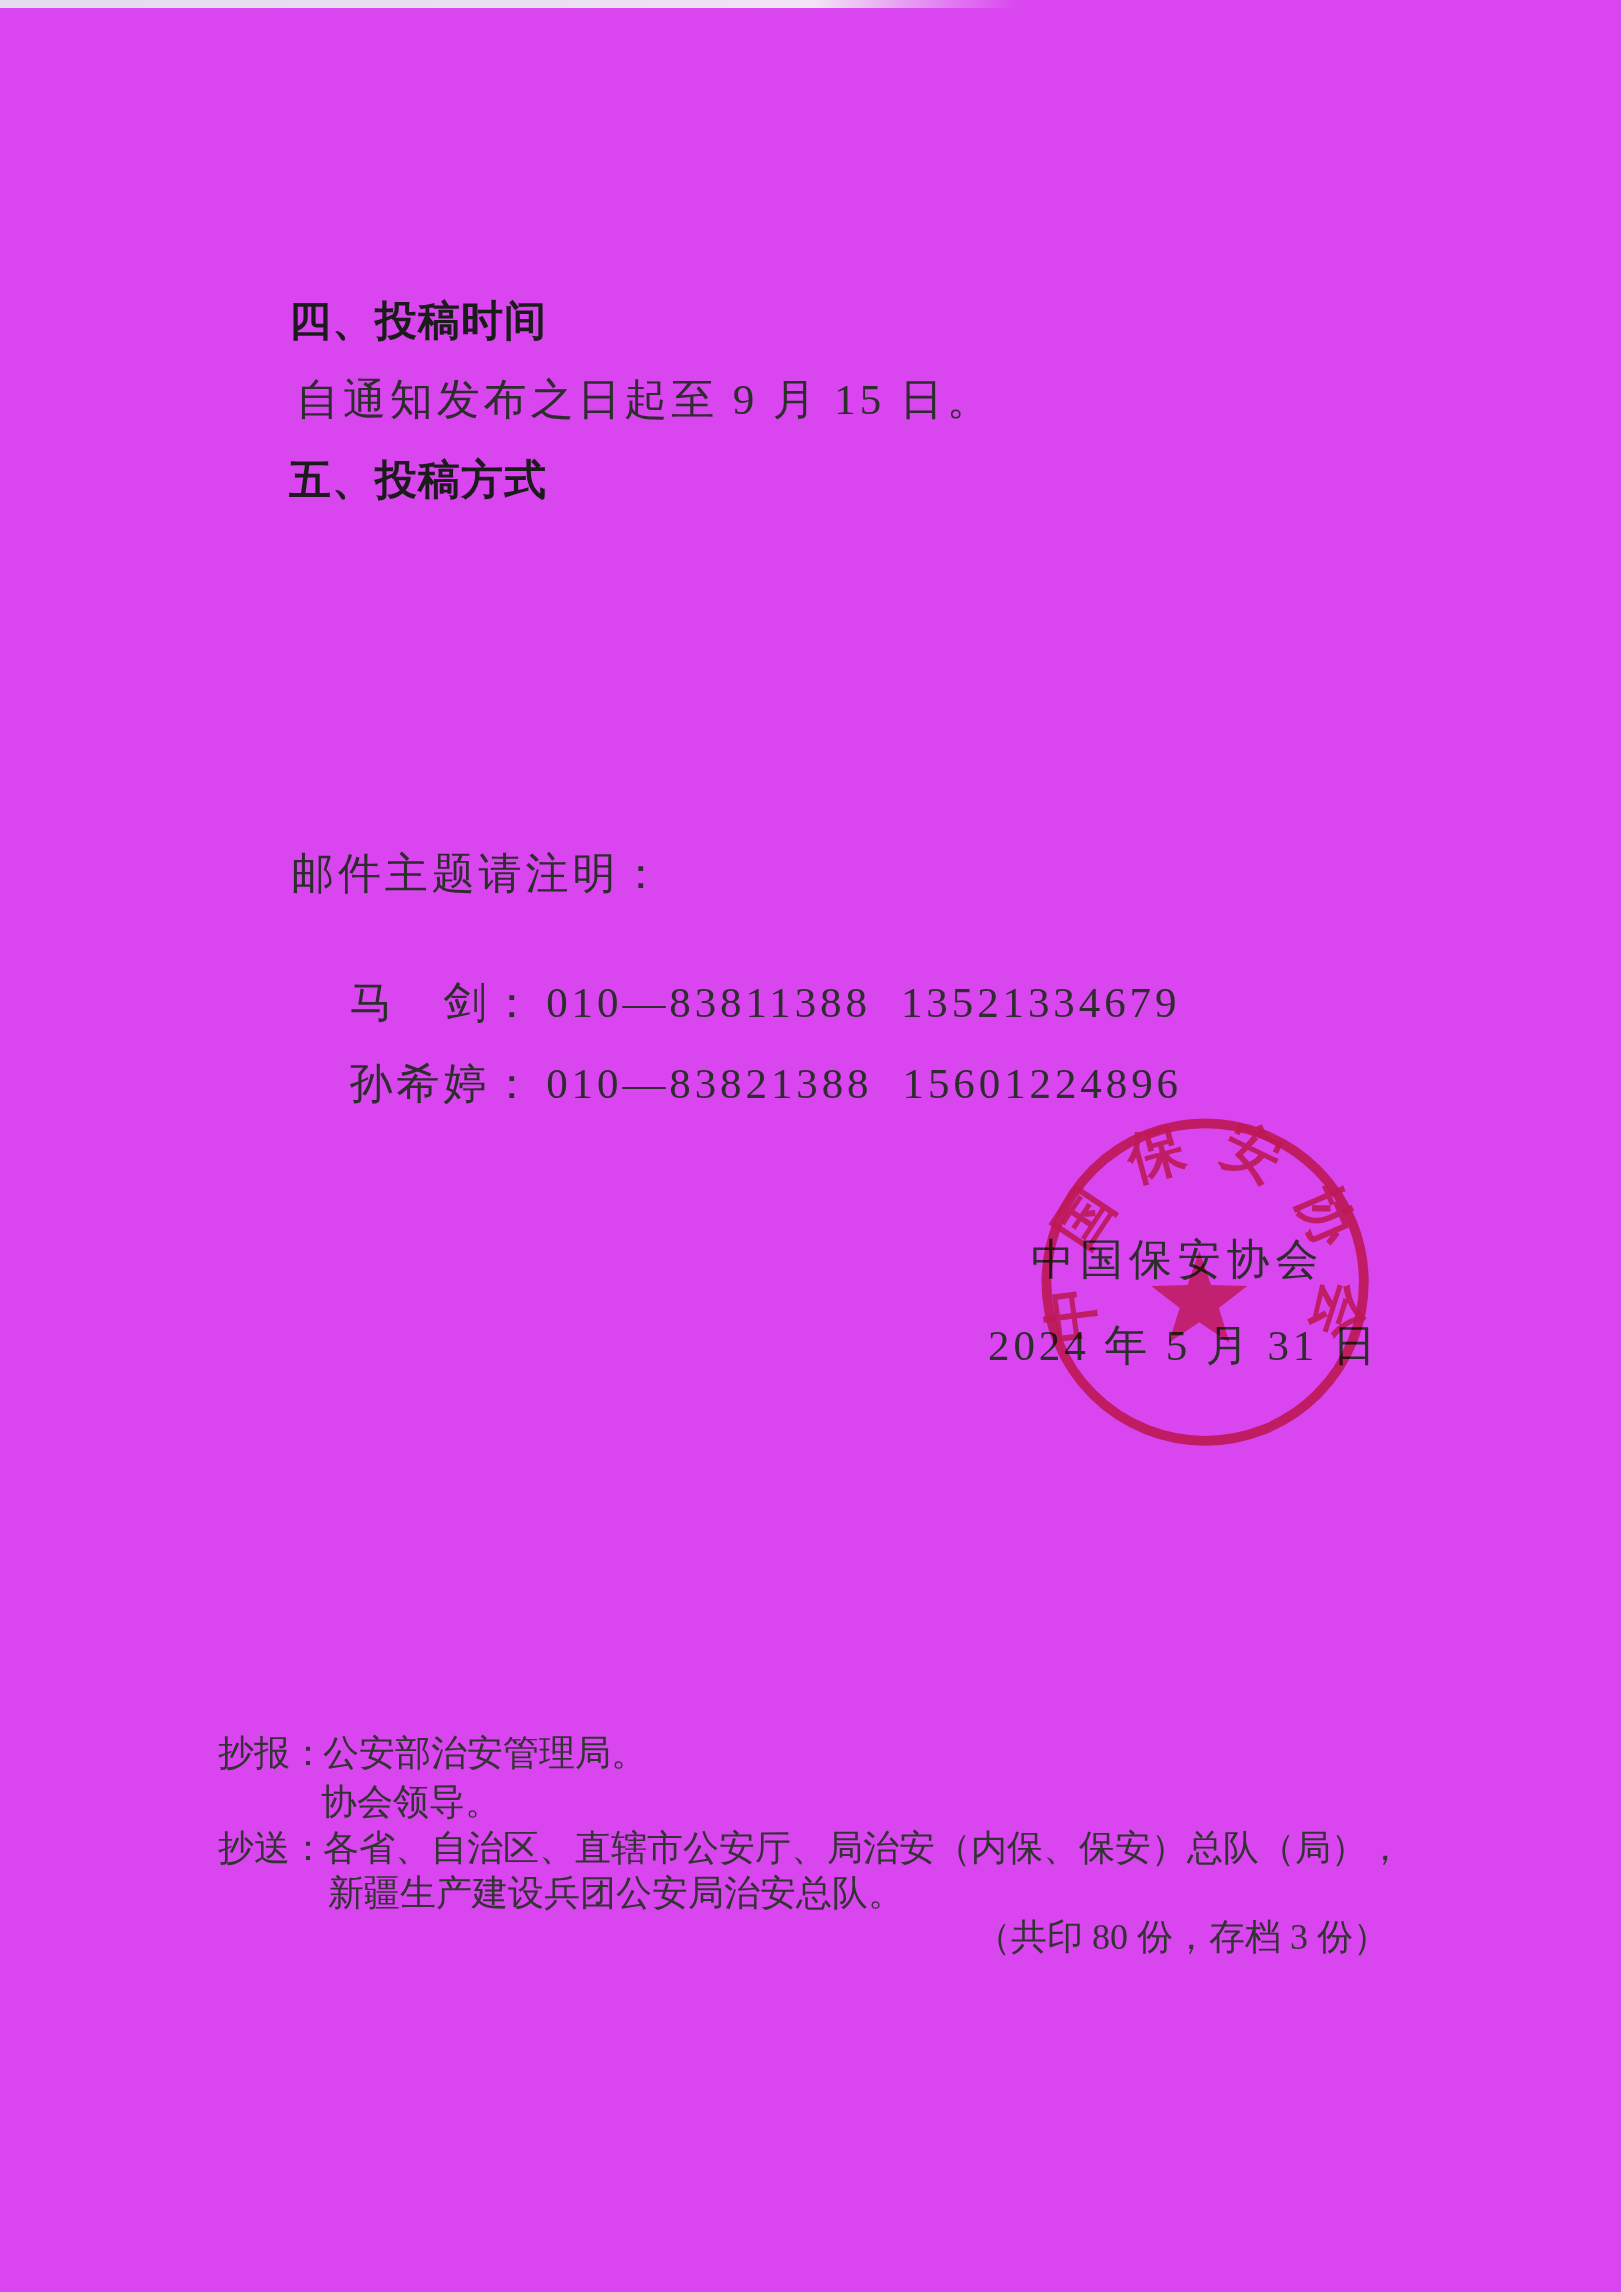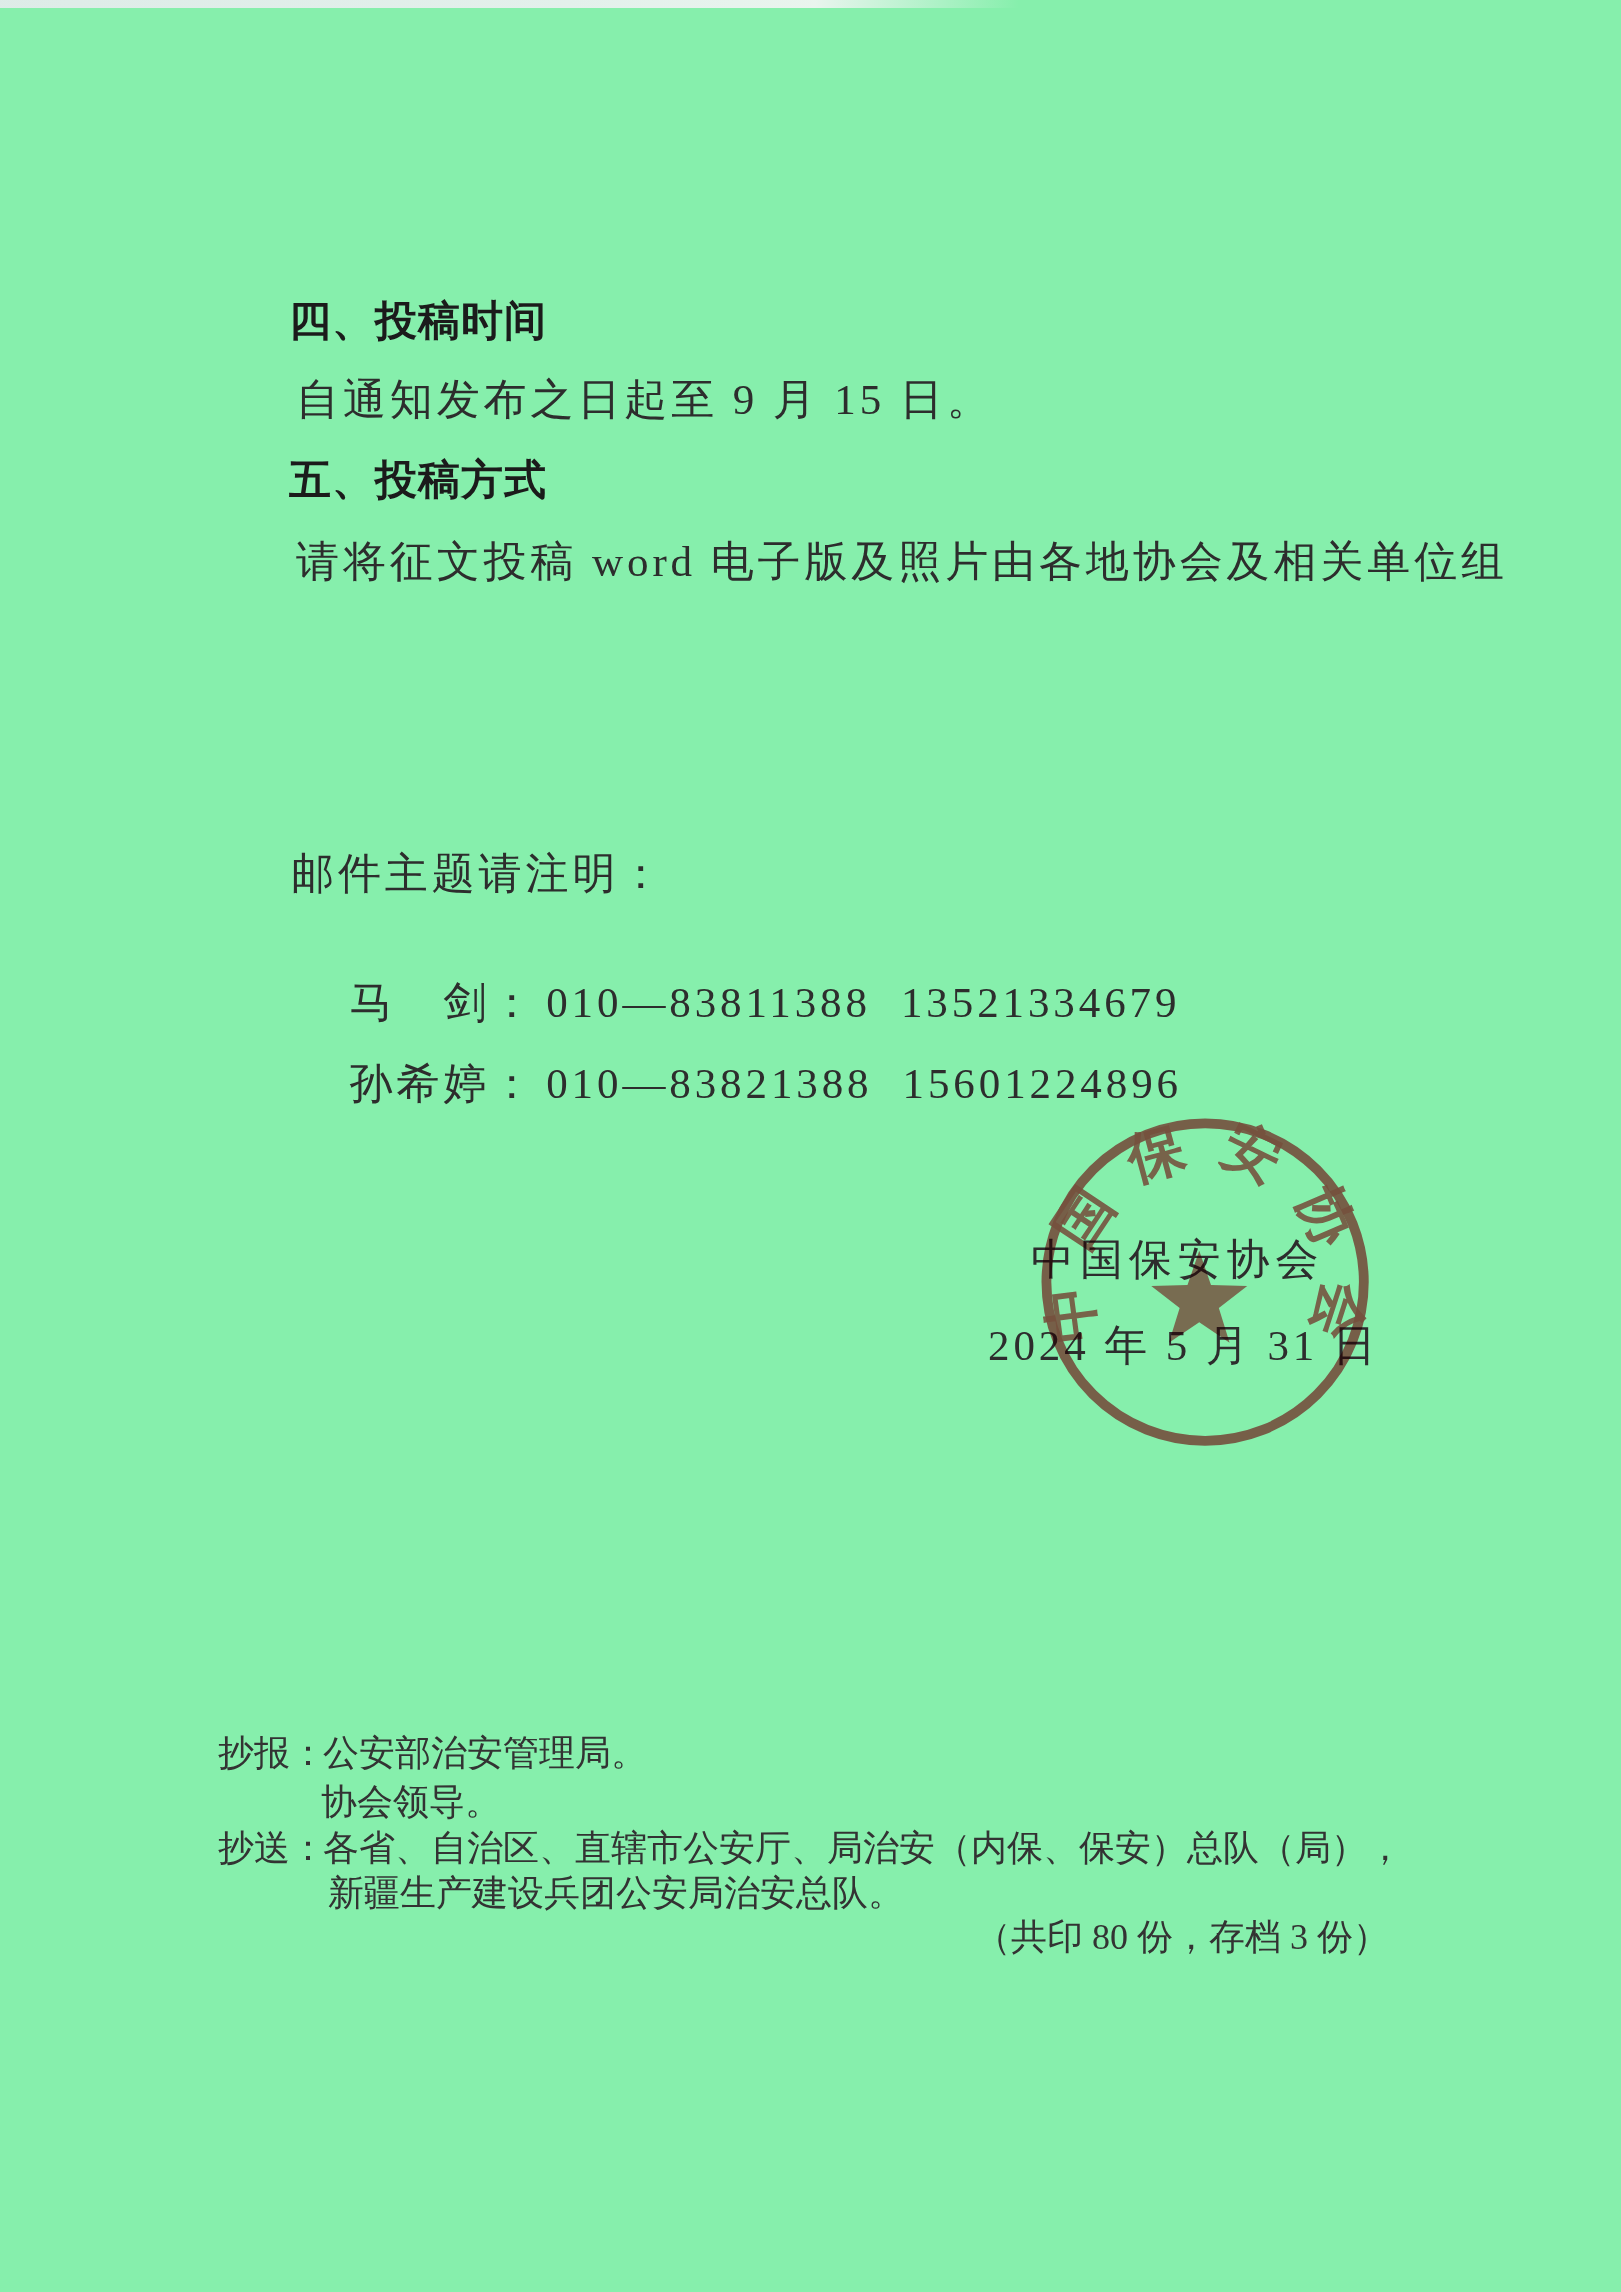--- a/index.html
+++ b/index.html
@@ -1,19 +1,19 @@
 <!DOCTYPE html>
 <html><head>
 <meta charset="utf-8">
 <style>
   html,body{margin:0;padding:0;background:#9a9a9a;}
   .page{
     position:relative;
     width:1621px;height:2293px;
-    background:#86efac;
+    background:#d946ef;
     overflow:hidden;
     font-family:"Liberation Serif", serif;
   }
   .scan-band{
     position:absolute;left:0;top:0;width:1019px;height:7.8px;
     background:linear-gradient(90deg,#e7ebee 0%,#edf0f2 55%,#f4f5f5 80%,rgba(252,251,248,0) 100%);
     opacity:.9;
   }
   .t{position:absolute;white-space:pre;color:#2d2d2d;}
   .fs{font:43px/1.15 "Liberation Serif", serif;letter-spacing:3.9px;}
@@ -32,21 +32,20 @@
 <body>
 
 <div class="page">
 
   <div class="scan-band"></div>
 
   <div class="t hei" style="left:289px;top:297px">四、投稿时间</div>
   <div class="t fs" style="left:296px;top:375px">自通知发布之日起至 9 月 15 日。</div>
 
   <div class="t hei" style="left:289px;top:456px">五、投稿方式</div>
-  <div class="t fs" style="left:296px;top:537px">请将征文投稿 word 电子版及照片由各地协会及相关单位组</div>
 
   <div class="t fs" style="left:291px;top:849px">邮件主题请注明：</div>
 
   <div class="t fs row" style="left:291px;top:929px">
     <span>马　剑</span><span>：</span><span class="cphone">010—83811388</span><span class="cmobile">13521334679</span>
   </div>
 
   <div class="t fs row" style="left:291px;top:1010px">
     <span>孙希婷</span><span>：</span><span class="cphone">010—83821388</span><span class="cmobile">15601224896</span>
   </div>

